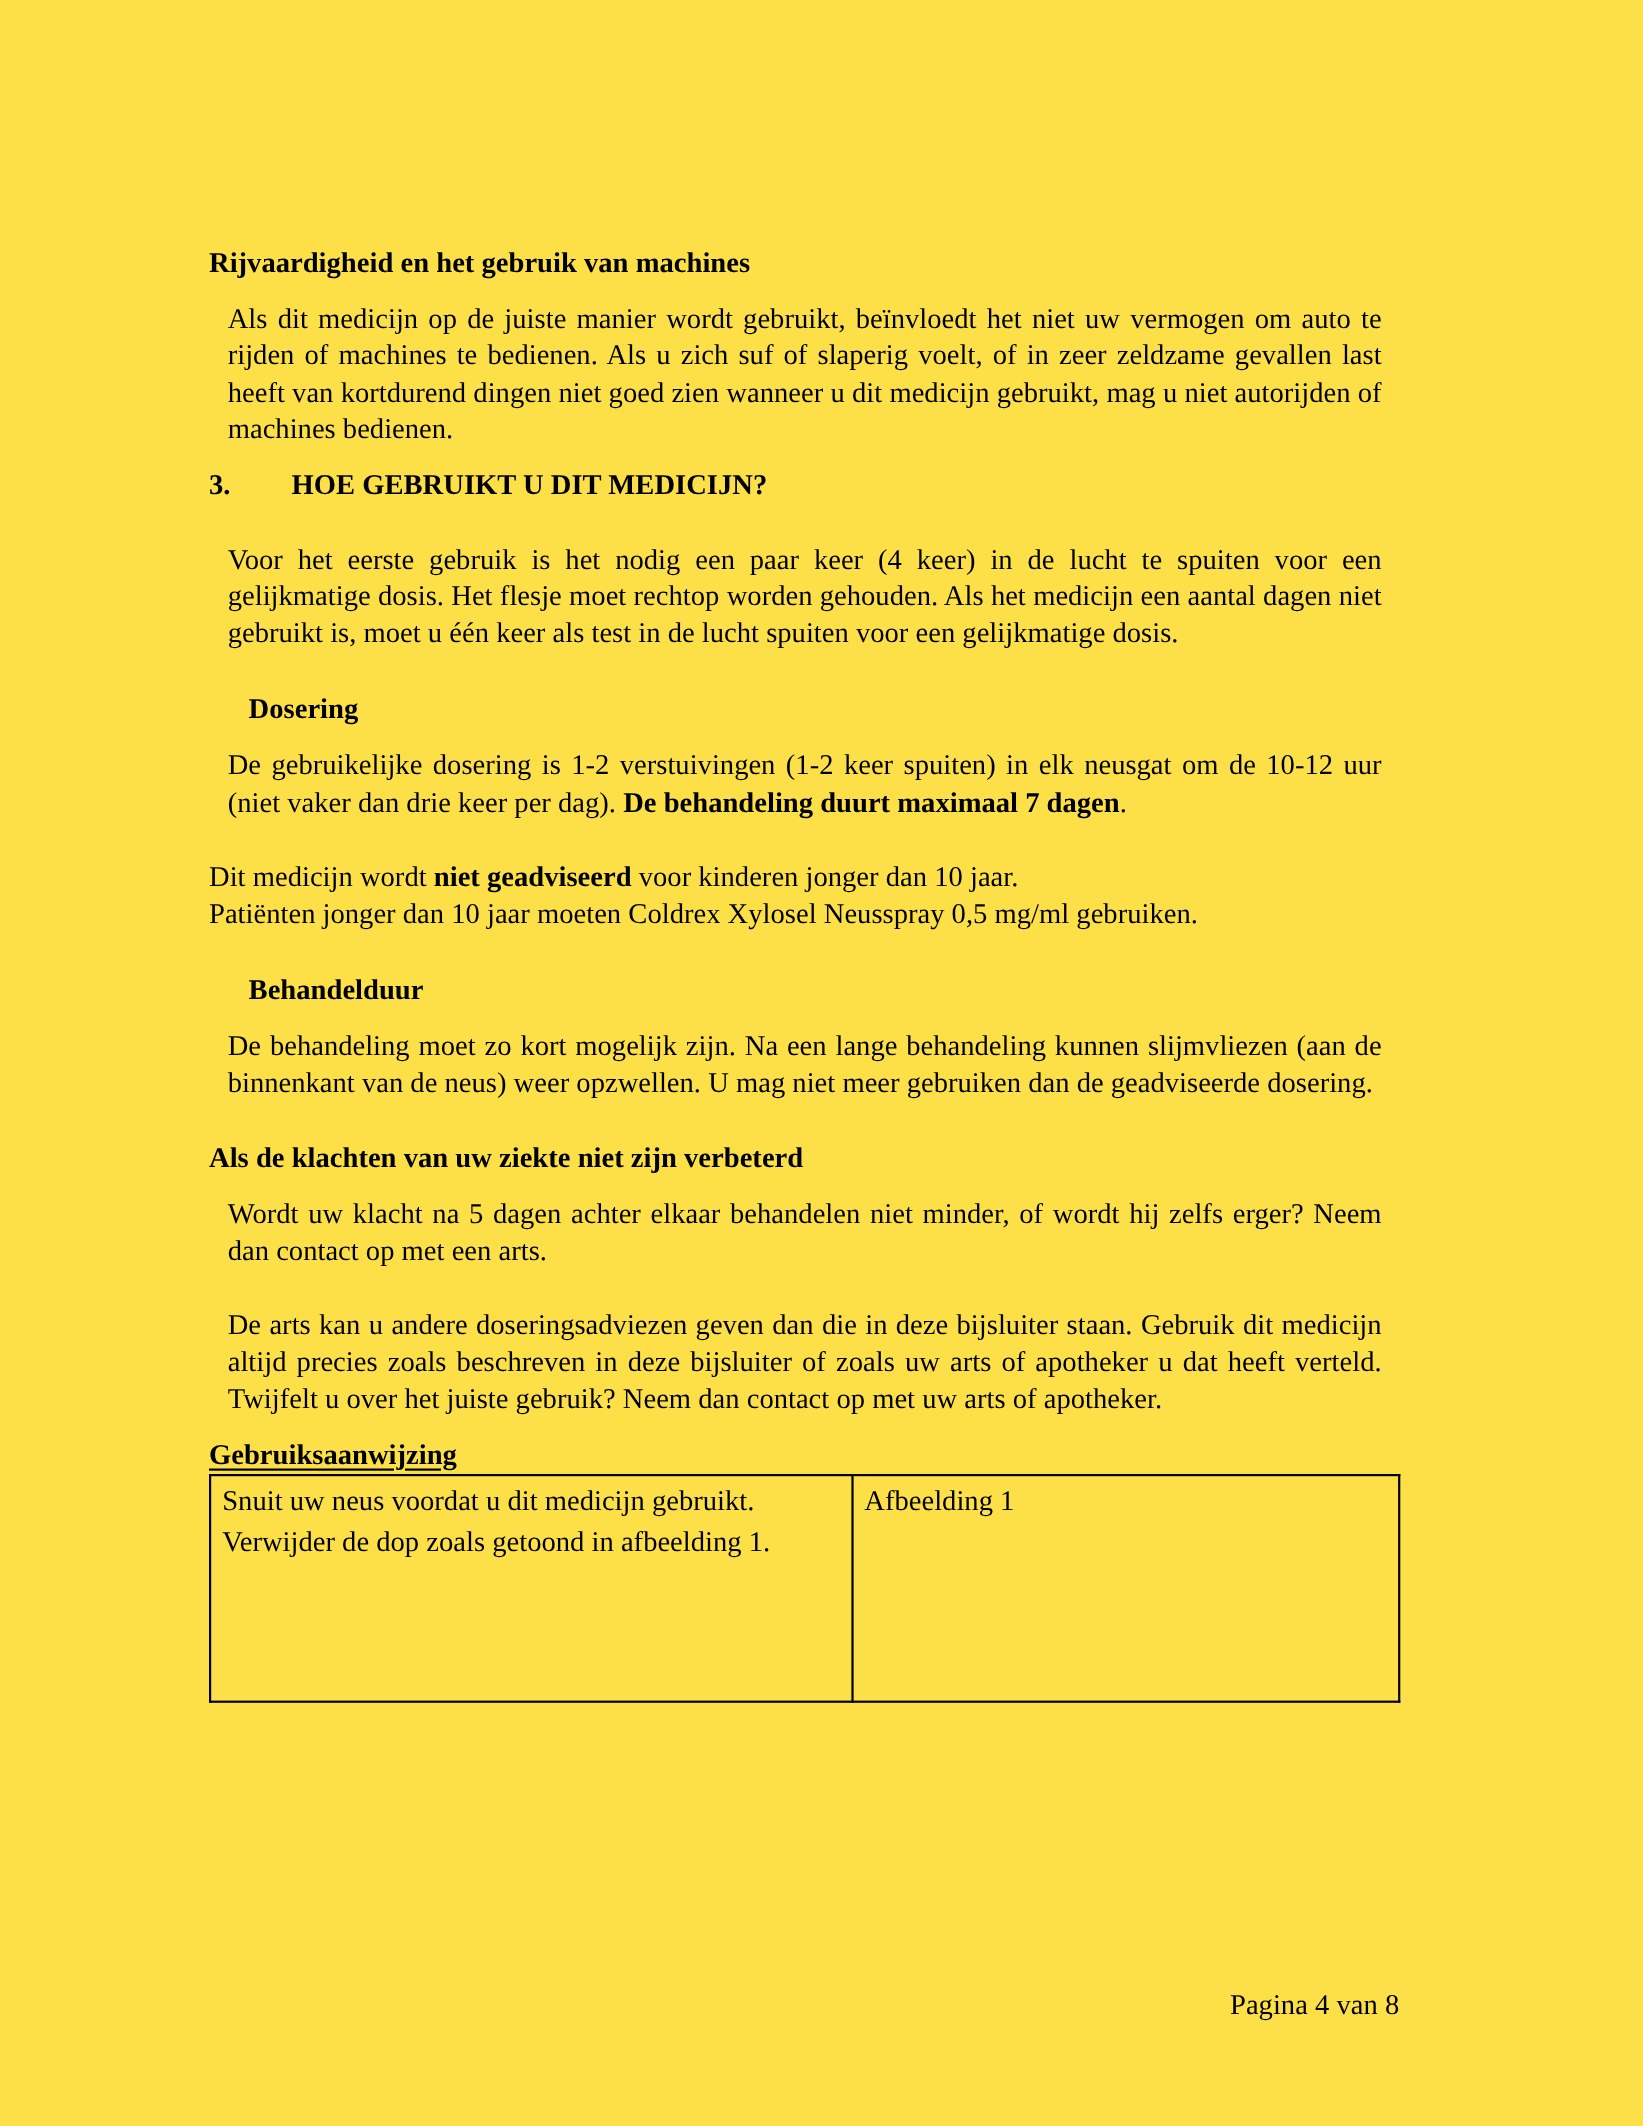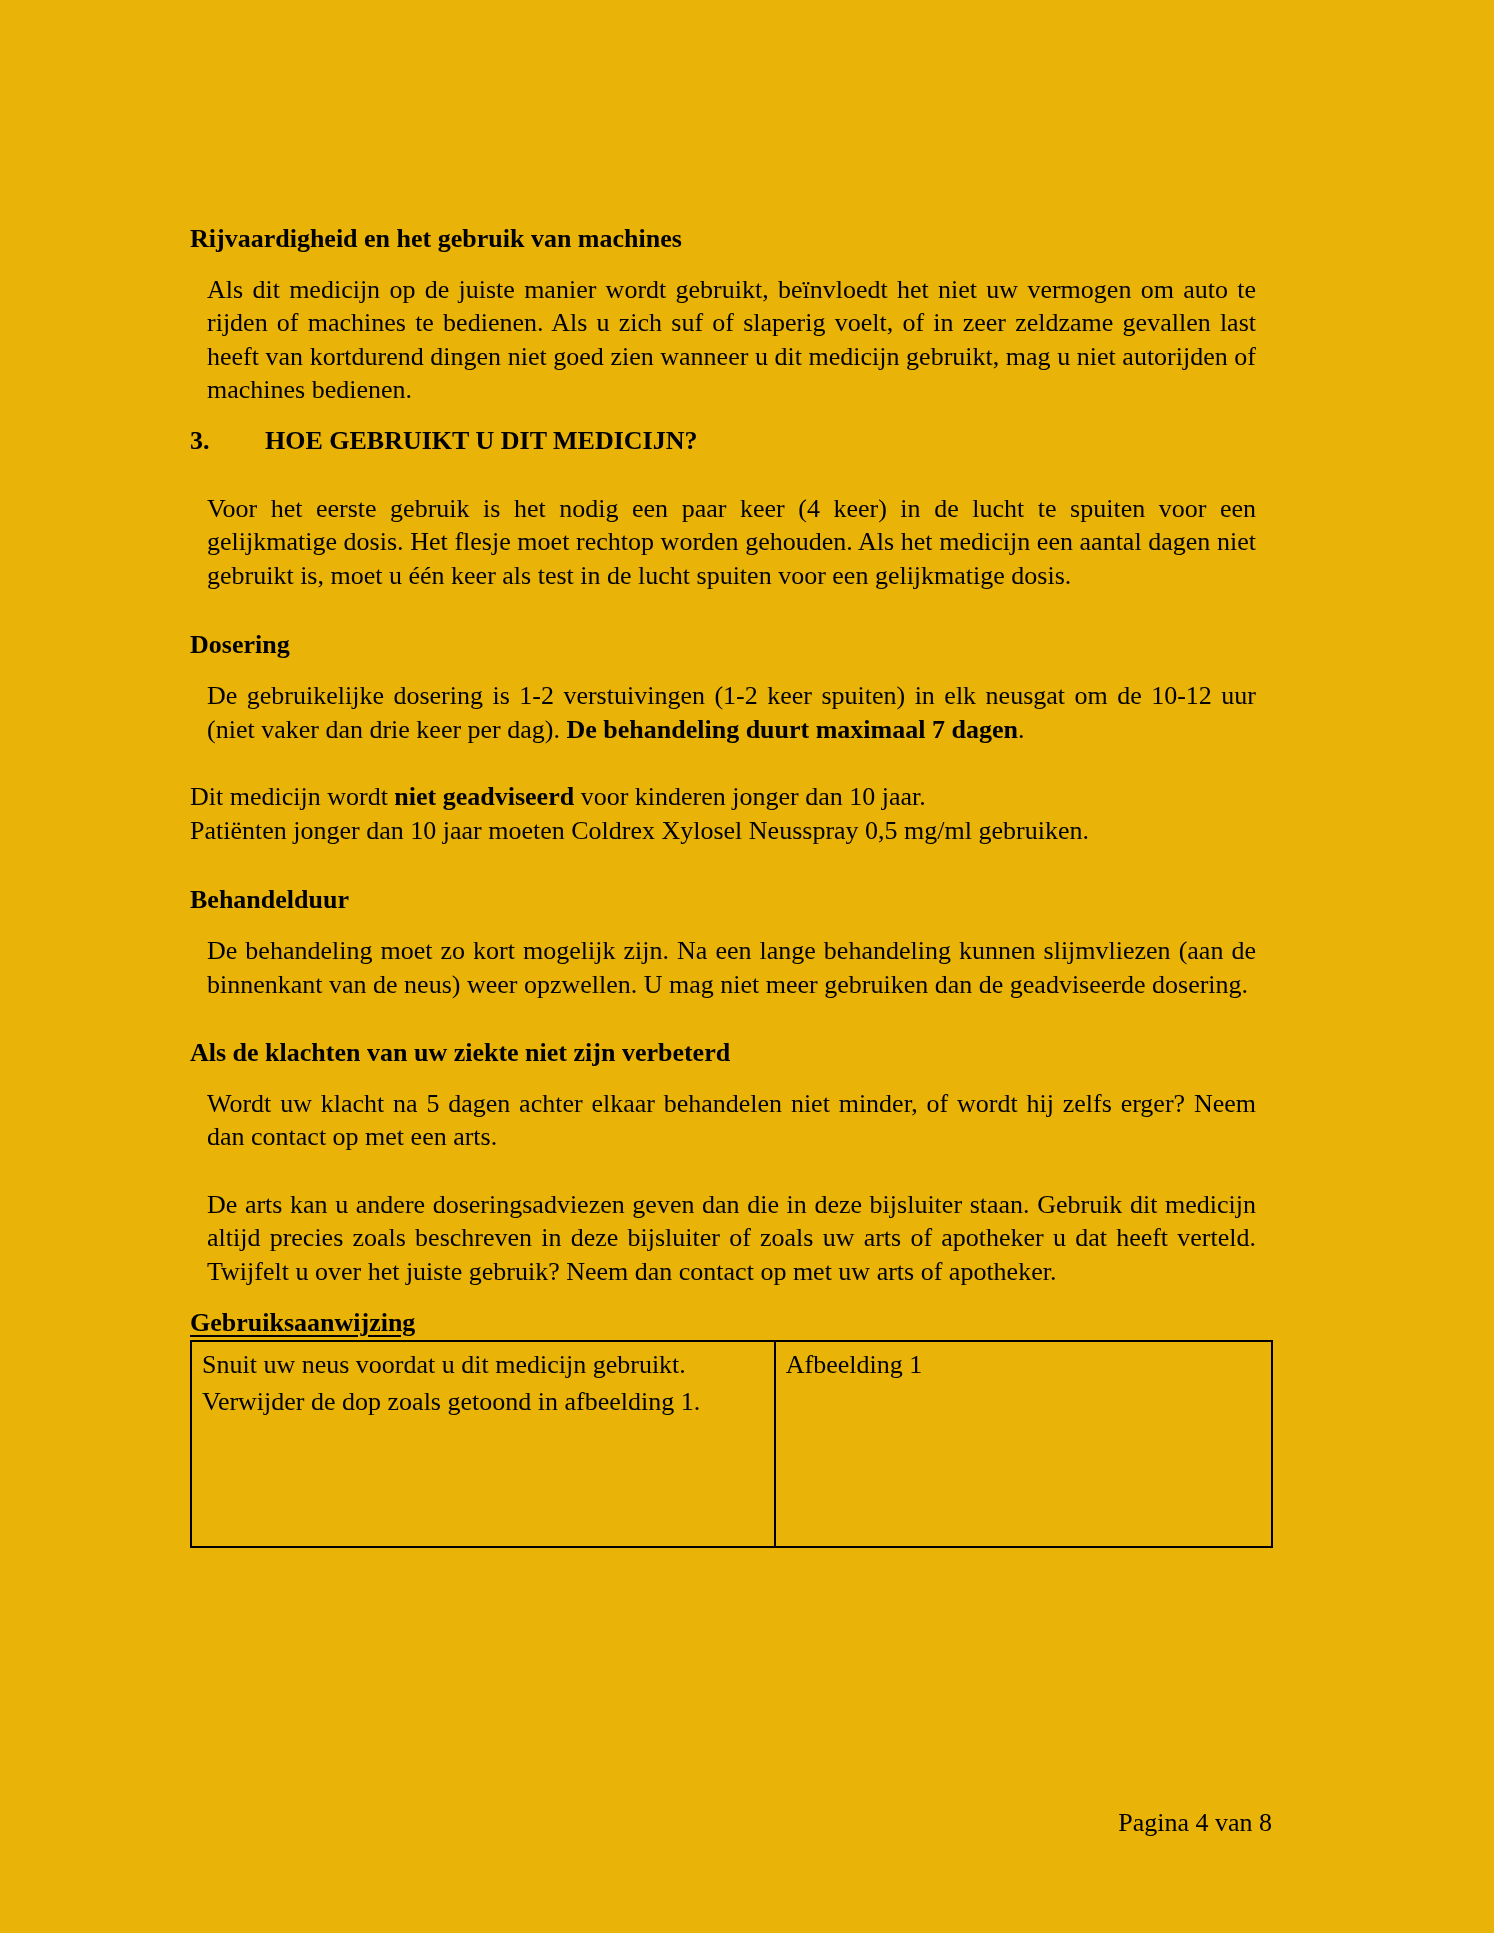--- a/index.html
+++ b/index.html
@@ -1,40 +1,40 @@
 <!DOCTYPE html>
 <html><head>
 <meta charset="utf-8">
 <style>
   html, body { margin: 0; padding: 0; background: #e8e8e8; }
   .page {
     position: relative;
     width: 1494px;
     height: 1933px;
-    background: #eab308;
+    background: #fde047;
     font-family: "Liberation Serif", "DejaVu Serif", serif;
     color: #000000;
     overflow: hidden;
   }
   .content {
     position: absolute;
     left: 190px;
     top: 222px;
     width: 1083px;
     font-size: 26px;
     line-height: 33.6px;
   }
   .h { font-weight: bold; }
   .p { text-align: justify; margin: 17px; }
   .p-left { text-align: left; margin: 0; }
   b { font-weight: bold; }
 
   .mt-section { margin-top: 70px; }
   .mt-par { margin-top: 34px; }
-  .mt-head { margin-top: 36px; }
+  .mt-head { margin-top: 36px; margin-left: 36px; }
   .mt-head2 { margin-top: 35px; }
   .mt-small { margin-top: 12px; }
 
   .sec-heading { font-weight: bold; margin: 0; }
   .sec-num { display: inline-block; width: 75px; }
 
   .underlined { text-decoration: underline; text-decoration-thickness: 2px; text-underline-offset: 4px; }
 
   table.instructions {
     border-collapse: collapse;

